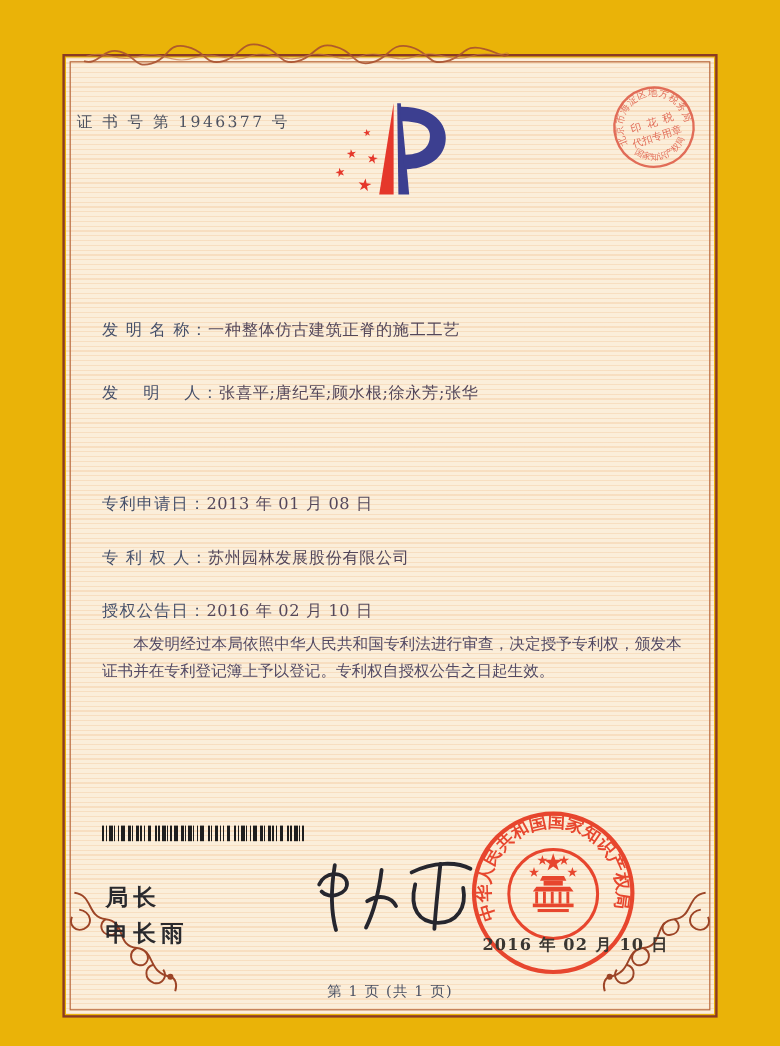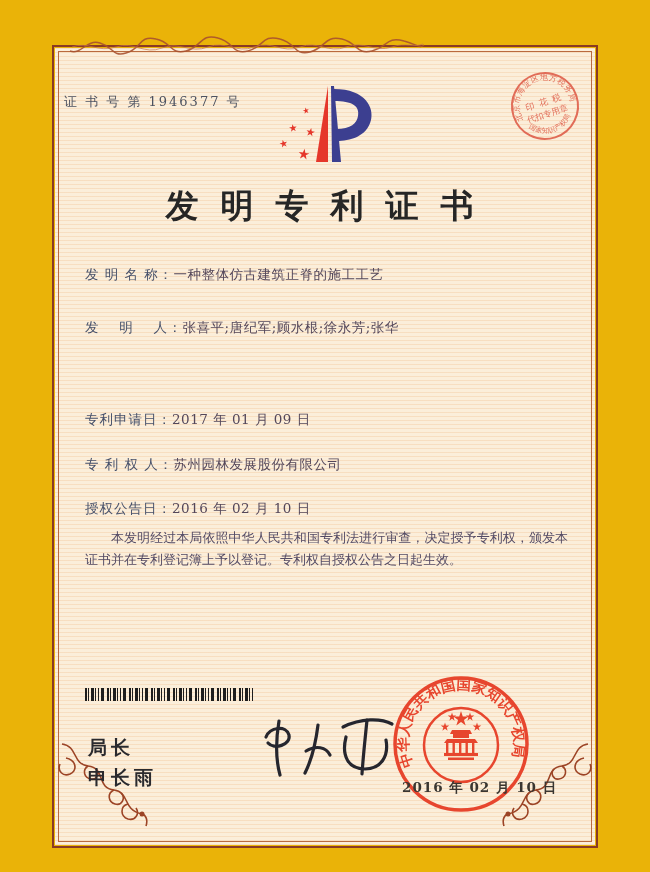--- a/index.html
+++ b/index.html
@@ -137,30 +137,29 @@
       </text>
       <path id="taxBottom" d="M19.9,57.5 A 27,27 0 0 0 64.1,57.5" fill="none"></path>
       <text font-size="7">
         <textPath href="#taxBottom" textLength="50" lengthAdjust="spacingAndGlyphs">国家知识产权局</textPath>
       </text>
       <text x="42" y="41" font-size="9" text-anchor="middle" letter-spacing="1">印 花 税</text>
       <text x="42" y="53" font-size="8.5" text-anchor="middle">代扣专用章</text>
     </g>
   </svg>
 
-  <div class="title">发明专利证书</div>
 
   <div class="field-row row-0">
     <span class="field-label">发 明 名 称：</span><span class="field-value">一种整体仿古建筑正脊的施工工艺</span>
   </div>
   <div class="field-row row-1">
     <span class="field-label">发　 明　 人：</span><span class="field-value">张喜平;唐纪军;顾水根;徐永芳;张华</span>
   </div>
   <div class="field-row row-3">
-    <span class="field-label">专利申请日：</span><span class="field-value">2017 年 01 月 09 日</span>
+    <span class="field-label">专利申请日：</span><span class="field-value">2013 年 01 月 08 日</span>
   </div>
   <div class="field-row row-4">
     <span class="field-label">专 利 权 人：</span><span class="field-value">苏州园林发展股份有限公司</span>
   </div>
   <div class="field-row row-5">
     <span class="field-label">授权公告日：</span><span class="field-value">2016 年 02 月 10 日</span>
   </div>
 
   <div class="body-text">
     <p>本发明经过本局依照中华人民共和国专利法进行审查，决定授予专利权，颁发本证书并在专利登记簿上予以登记。专利权自授权公告之日起生效。</p>
@@ -207,14 +206,15 @@
       <rect x="67" y="68" width="2.4" height="10"></rect>
       <rect x="73.5" y="68" width="2.4" height="10"></rect>
       <rect x="80" y="68" width="2.4" height="10"></rect>
       <rect x="52" y="78" width="34" height="3"></rect>
       <rect x="56" y="82.5" width="26" height="2.5"></rect>
     </g>
   </svg>
 
   <div class="seal-date">2016 年 02 月 10 日</div>
 
+  <div class="footer-page">第 1 页 (共 1 页)</div>
 
 </div>
 
 </body></html>

